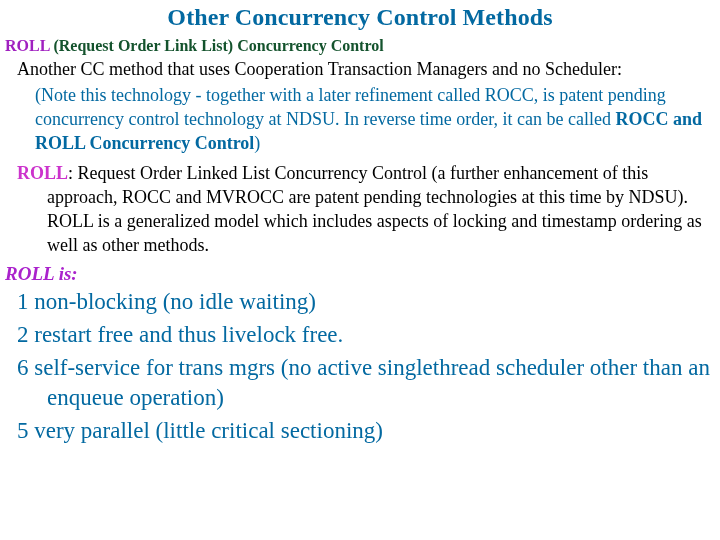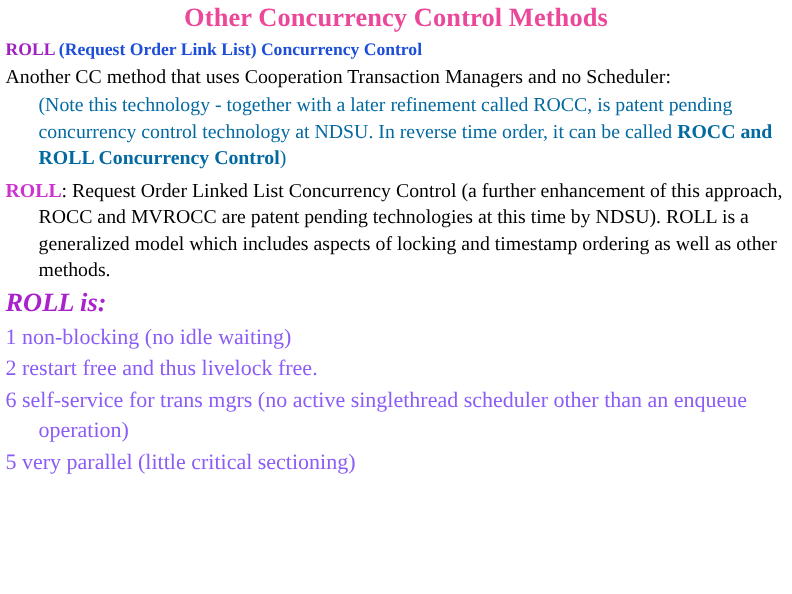--- a/index.html
+++ b/index.html
@@ -20,21 +20,21 @@
     width: 720px;
     height: 540px;
     background: #ffffff;
     box-sizing: border-box;
   }
 
   .slide-title {
     text-align: center;
     font-size: 24px;
     font-weight: bold;
-    color: #ec4899;
+    color: #0369a1;
     line-height: 1.12;
     margin: 4px 0 4px 0;
     padding: 0 10px;
     letter-spacing: 0.1px;
   }
 
   .body-area {
     padding: 0 6px 0 5px;
   }
 
@@ -43,65 +43,65 @@
     font-weight: bold;
     line-height: 1.32;
     margin: 0 0 1px 0;
     color: #330099;
   }
   .heading-line .roll-mark {
     color: #A020C0;
     font-weight: bold;
   }
   .heading-line .rest {
-    color: #1d4ed8;
+    color: #14532d;
     font-weight: bold;
   }
 
   .para {
     font-size: 18px;
     line-height: 1.33;
     margin: 0 0 2px 0;
     text-indent: 0;
     padding-left: 30px;
     color: #0369a1;
   }
 
   .para-block {
     font-size: 18px;
     line-height: 1.335;
-    margin: 0 0 3px 0;
+    margin: 0 0 3px 12px;
     padding-left: 30px;
     text-indent: -30px;
     color: #000000;
   }
 
   .roll-pink {
     color: #CC33CC;
     font-weight: bold;
   }
 
   b.inline-bold { font-weight: bold; }
 
   .roll-is {
-    font-size: 24px;
+    font-size: 19px;
     font-weight: bold;
     font-style: italic;
     color: #AA22CC;
     line-height: 1.33;
     margin: 4px 0 1px 0;
   }
 
   .numbered {
-    font-size: 20px;
+    font-size: 23px;
     line-height: 1.335;
-    margin: 0 0 2px 0;
+    margin: 0 0 2px 12px;
     padding-left: 30px;
     text-indent: -30px;
-    color: #8b5cf6;
+    color: #0369a1;
   }
 
   .spacer-sm { height: 3px; }
 </style>
 </head>
 <body>
 
 <div class="slide">
 
   <div class="slide-title">Other Concurrency Control Methods</div>

